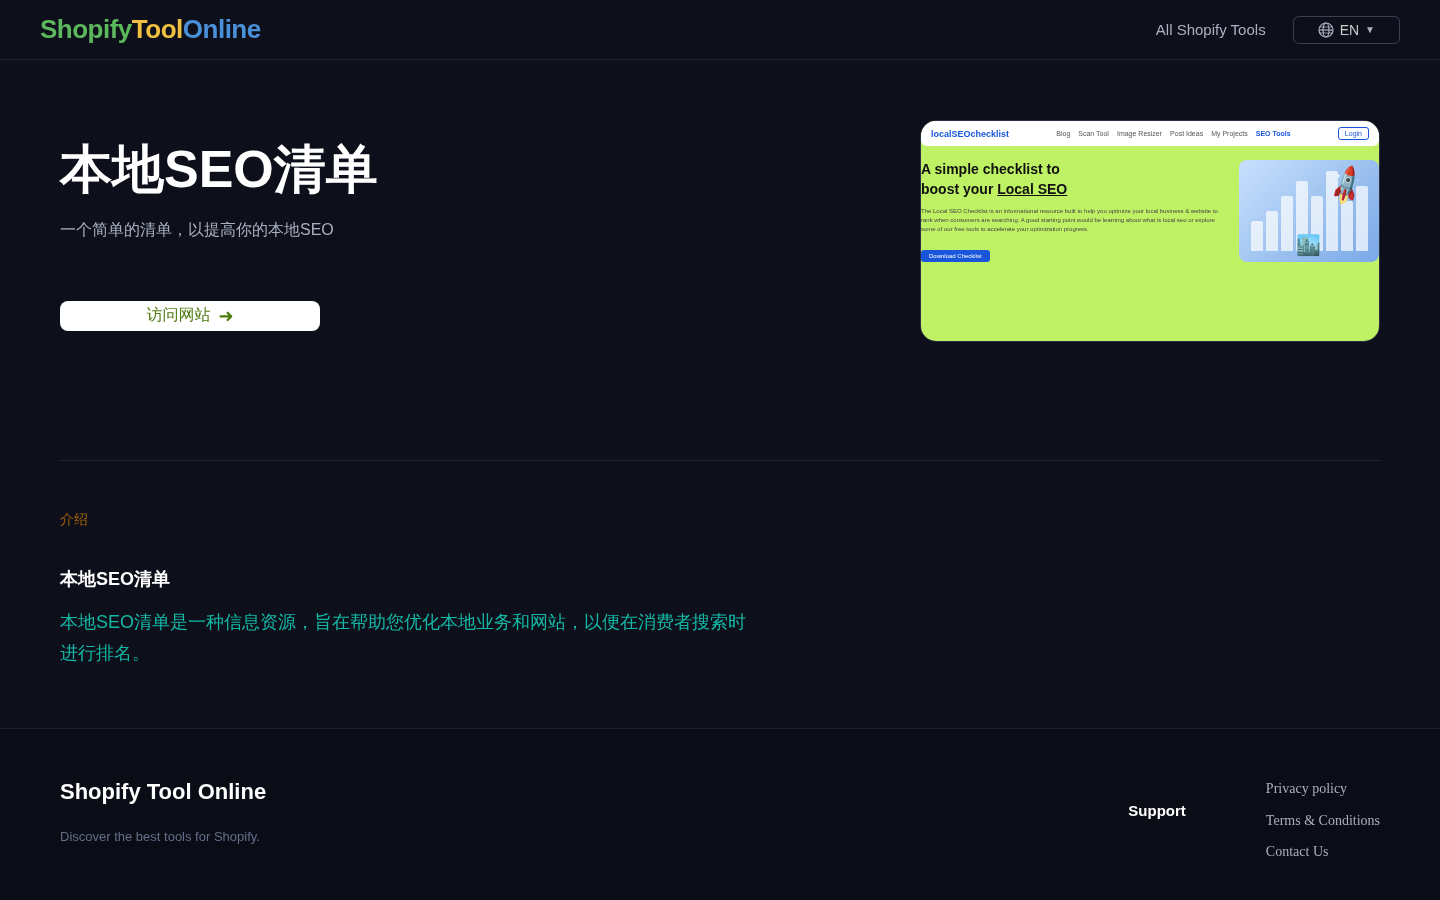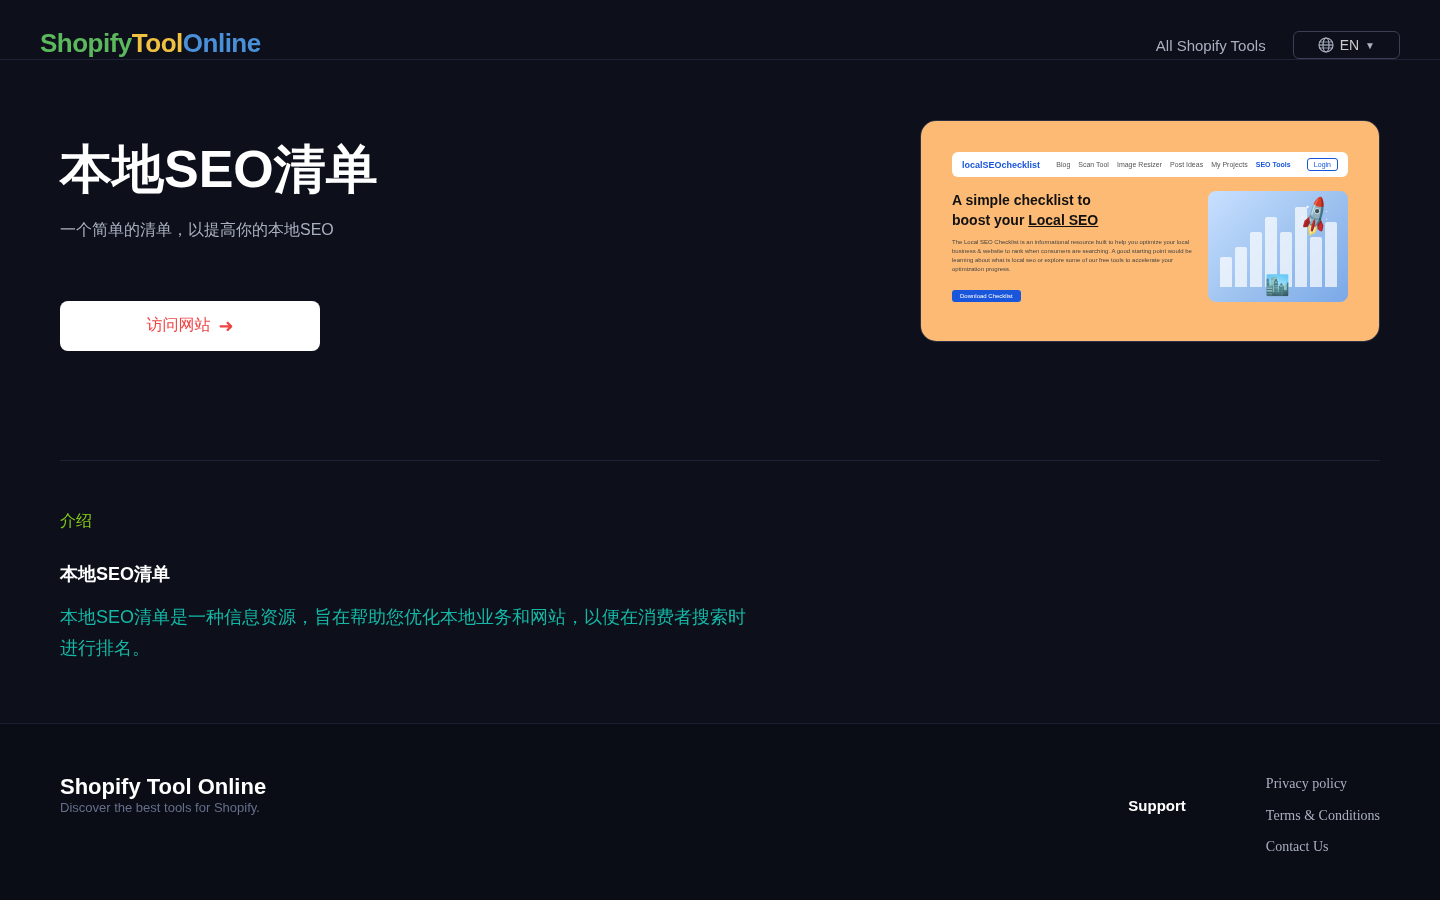--- a/index.html
+++ b/index.html
@@ -9,21 +9,21 @@
       color: #ffffff;
       min-height: 900px;
       width: 1440px;
     }
 
     
     header {
       background-color: #0d0f1a;
       border-bottom: 1px solid #1e2235;
       display: flex;
-      align-items: flex-end;
+      align-items: center;
       justify-content: space-between;
       padding: 0 40px;
       height: 60px;
     }
     .logo {
       font-size: 26px;
       font-weight: 700;
       letter-spacing: -0.5px;
     }
     .logo-shopify { color: #5cb85c; }
@@ -80,47 +80,47 @@
     .page-subtitle {
       font-size: 16px;
       color: #aab0c0;
       margin-bottom: 60px;
     }
     .visit-btn {
       display: inline-flex;
       align-items: center;
       gap: 8px;
       background-color: #ffffff;
-      color: #ef4444;
+      color: #4d7c0f;
       font-size: 16px;
       font-weight: 500;
       border: none;
       border-radius: 8px;
-      padding: 14px 40px;
+      padding: 4px 40px;
       cursor: pointer;
       min-width: 260px;
       justify-content: center;
     }
     .visit-btn .arrow-icon {
       font-size: 18px;
     }
 
     
     .preview-container {
       width: 460px;
       border-radius: 16px;
       overflow: hidden;
       border: 1px solid #2a2f45;
       background: #ffffff;
       flex-shrink: 0;
     }
     .preview-inner {
       width: 100%;
-      background: #fdba74;
-      padding: 31px;
+      background: #bef264;
+      padding: 0;
       min-height: 220px;
     }
     .preview-topbar {
       display: flex;
       align-items: center;
       justify-content: space-between;
       margin-bottom: 14px;
       background: #ffffff;
       padding: 6px 10px;
       border-radius: 6px;
@@ -221,23 +221,23 @@
       border: none;
       border-top: 1px solid #1e2235;
       margin: 0 60px;
     }
 
     
     .intro-section {
       padding: 50px 60px 60px 60px;
     }
     .intro-label {
-      font-size: 16px;
-      color: #84cc16;
-      margin-bottom: 30px;
+      font-size: 14px;
+      color: #a16207;
+      margin-bottom: 38px;
     }
     .intro-title {
       font-size: 18px;
       font-weight: 700;
       color: #ffffff;
       margin-bottom: 16px;
     }
     .intro-body {
       font-size: 18px;
       color: #14b8a6;
@@ -252,21 +252,21 @@
       padding: 50px 60px 50px 60px;
       display: flex;
       align-items: flex-start;
       justify-content: space-between;
     }
     .footer-brand {}
     .footer-logo {
       font-size: 22px;
       font-weight: 700;
       color: #ffffff;
-      margin-bottom: 0;
+      margin-bottom: 24px;
     }
     .footer-tagline {
       font-size: 13px;
       color: #666e8a;
     }
     .footer-right {
       display: flex;
       gap: 80px;
       align-items: center;
     }

